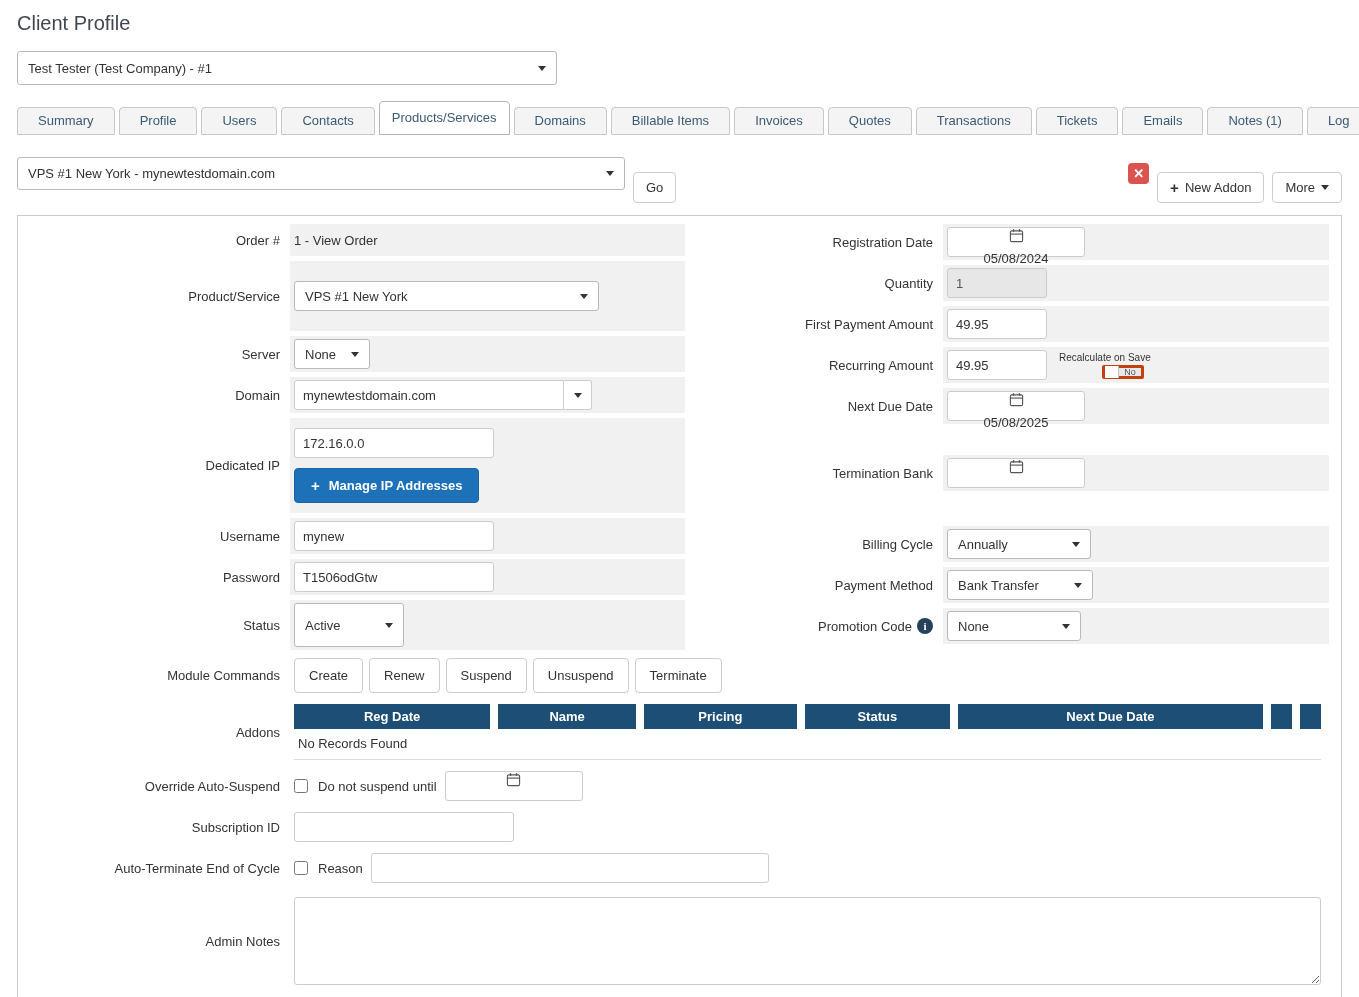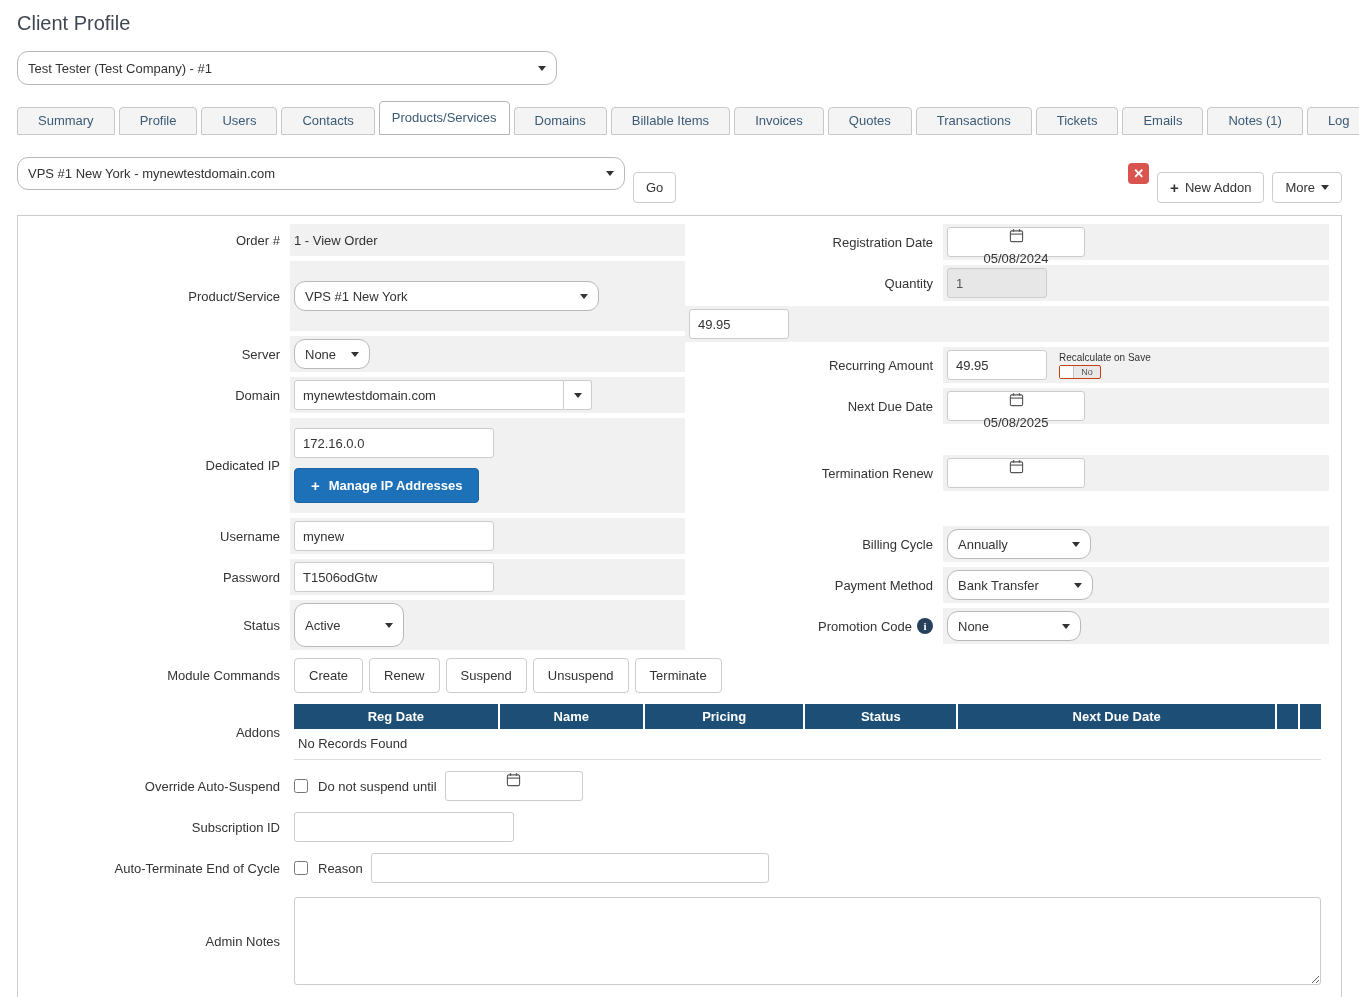--- a/index.html
+++ b/index.html
@@ -10,21 +10,21 @@
     color: #333;
     background: #fff;
     overflow: hidden;
   }
   .page { padding: 4px 17px 0; }
 
   .page-title { font-size: 20px; font-weight: 400; color: #3f4752; padding: 8px 0 16px; }
 
   
   .cselect {
-    height: 34px; border: 1px solid #b9b9b9; border-radius: 11px; background: #fff;
+    height: 34px; border: 1px solid #b9b9b9; border-radius: 3px; background: #fff;
     display: inline-flex; align-items: center; justify-content: space-between;
     padding: 0 10px; gap: 10px; cursor: pointer; color: #333;
   }
   .caret { width: 0; height: 0; border-left: 4px solid transparent; border-right: 4px solid transparent; border-top: 5px solid #333; flex: 0 0 auto; }
   .w-client { width: 540px; }
   .w-service { width: 608px; height: 33px; }
   .w-305 { width: 305px; height: 30px; }
   .w-76 { width: 76px; height: 30px; }
   .w-110 { width: 110px; height: 44px; align-items: center; }
   .w-124 { width: 144px; height: 30px; }
@@ -96,34 +96,34 @@
   }
   .cal-icon { display: inline-flex; }
 
   .btn-primary {
     background: #1d71b8; border: 1px solid #1a65a3; color: #fff; font-weight: bold;
     border-radius: 4px; padding: 9px 16px; display: inline-flex; align-items: center; gap: 9px; cursor: pointer; font-size: 13px; font-family: inherit;
   }
 
   .recalc { display: flex; flex-direction: column; gap: 2px; margin-left: 4px; }
   .recalc-label { font-size: 10px; color: #333; }
-  .mini-toggle { width: 42px; height: 14px; background: #e8e8e8; border: 1px solid #c2410c; border-radius: 2px; display: flex; align-items: center; cursor: pointer; }
+  .mini-toggle { width: 42px; height: 14px; background: #e8e8e8; border: 3px solid #c2410c; border-radius: 2px; display: flex; align-items: center; cursor: pointer; margin-left: 43px; }
   .mini-knob { width: 14px; height: 12px; background: #fdfdfd; border-right: 1px solid #c2c2c2; }
   .mini-text { flex: 1; text-align: center; font-size: 9px; color: #555; }
 
   .info-icon {
     width: 16px; height: 16px; border-radius: 50%; background: #27415c; color: #fff;
     font-size: 11px; font-weight: bold; line-height: 16px; text-align: center; font-family: "Liberation Serif", serif; flex: 0 0 auto;
   }
 
   .cmd-btn { background: #fff; border: 1px solid #ccc; border-radius: 4px; padding: 9px 14px; cursor: pointer; font-size: 13px; font-family: inherit; color: #333; }
 
   
   .addons-table { flex: 1; }
-  .addons-head { display: flex; gap: 2px; }
+  .addons-head { display: flex; gap: 8px; }
   .ah-cell {
     background: #1d4f76; color: #fff; font-weight: bold; text-align: center;
     height: 25px; line-height: 25px; font-size: 13px;
   }
   .ah-reg { flex: 1.35; } .ah-name { flex: 0.95; } .ah-pricing { flex: 1.05; } .ah-status { flex: 1.0; } .ah-next { flex: 2.1; }
   .ah-mini { flex: 0 0 21px; }
   .addons-empty { padding: 7px 4px 8px; border-bottom: 1px solid #ddd; color: #333; }
 
   .cb { width: 14px; height: 14px; margin-right: 2px; }
 
@@ -284,20 +284,21 @@
         </div>
 
         <div class="row">
           <div class="row-label">Quantity</div>
           <div class="row-field">
             <input class="ti w100 disabled" value="1" style="">
           </div>
         </div>
 
         <div class="row">
+          <div class="row-label">First Payment Amount</div>
           <div class="row-field">
             <input class="ti w100" value="49.95" style="">
           </div>
         </div>
 
         <div class="row">
           <div class="row-label">Recurring Amount</div>
           <div class="row-field">
             <input class="ti w100" value="49.95" style="">
             <div class="recalc">
@@ -323,21 +324,21 @@
                   </svg>
               </span>
               <span>05/08/2025</span>
             </div>
           </div>
         </div>
 
         <div class="vspace26"></div>
 
         <div class="row">
-          <div class="row-label">Termination Renew</div>
+          <div class="row-label">Termination Bank</div>
           <div class="row-field">
             <div class="date-input">
               <span class="cal-icon">
                 <svg width="15" height="15" viewBox="0 0 16 16">
                     <rect x="1.5" y="3" width="13" height="11.5" rx="1.5" fill="none" stroke="#555" stroke-width="1.2"></rect>
                     <line x1="1.5" y1="6.5" x2="14.5" y2="6.5" stroke="#555" stroke-width="1.2"></line>
                     <line x1="4.8" y1="1.2" x2="4.8" y2="4" stroke="#555" stroke-width="1.4"></line>
                     <line x1="11.2" y1="1.2" x2="11.2" y2="4" stroke="#555" stroke-width="1.4"></line>
                   </svg>
               </span>

